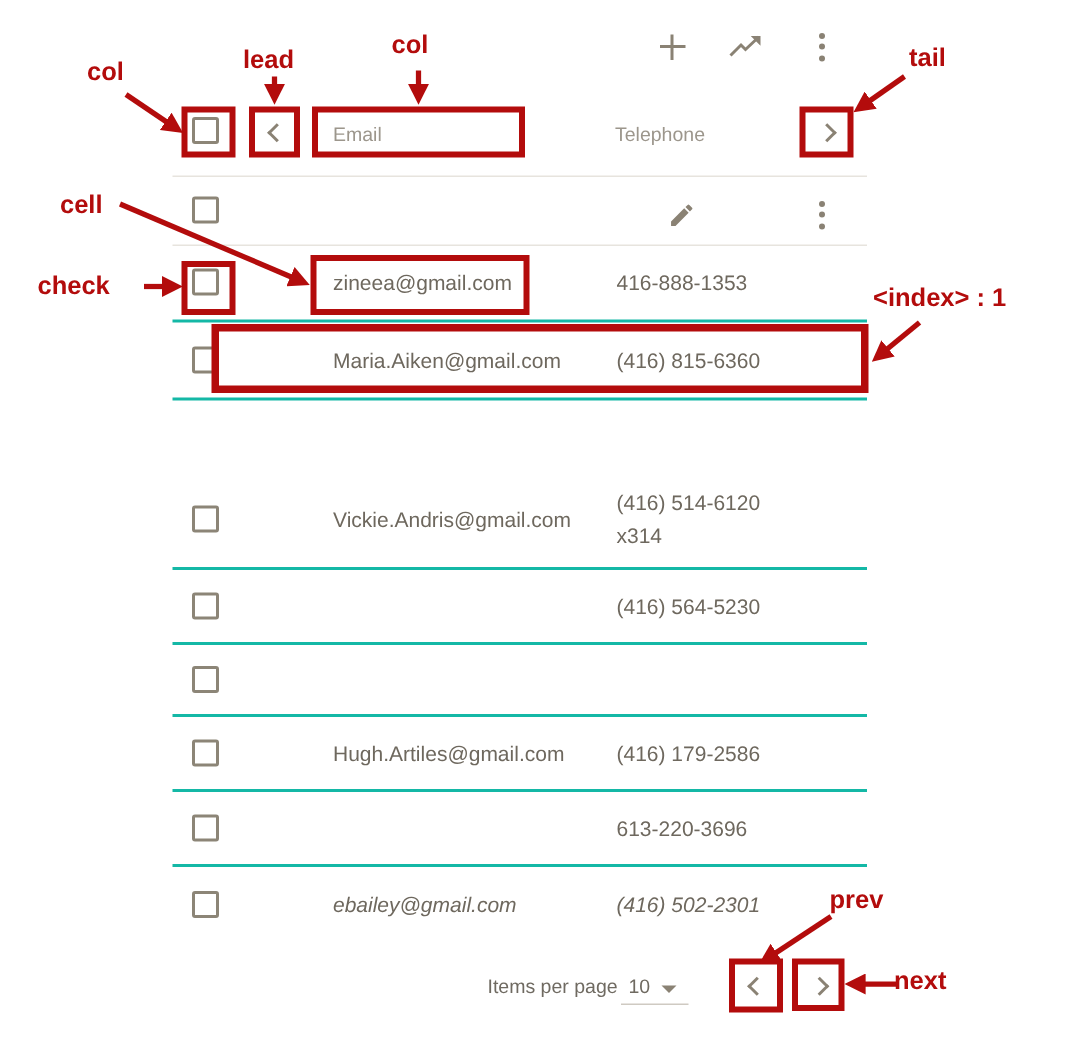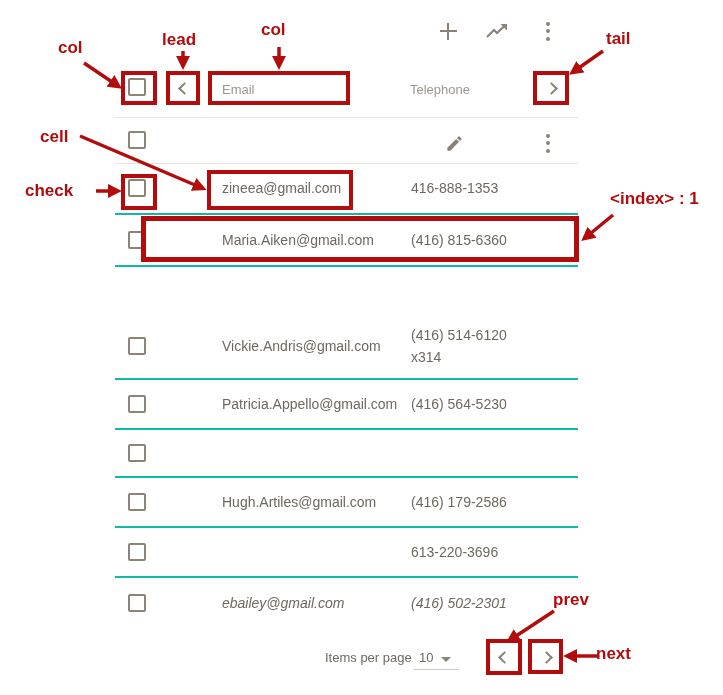--- a/index.html
+++ b/index.html
@@ -99,21 +99,20 @@
   <div class="row with-border" style="top:313px; height:67px;">
     <span class="cb checkbox"></span>
     <span class="email">Vickie.Andris@gmail.com</span>
     <span class="phone">
         <div>(416) 514-6120</div>
         <div>x314</div>
       </span>
   </div>
   <div class="row with-border" style="top:380px; height:50px;">
     <span class="cb checkbox"></span>
-    <span class="email">Patricia.Appello@gmail.com</span>
     <span class="phone">(416) 564-5230</span>
   </div>
   <div class="row with-border" style="top:430px; height:48px;">
     <span class="cb checkbox"></span>
     <span class="email"></span>
     <span class="phone"></span>
   </div>
   <div class="row with-border" style="top:478px; height:50px;">
     <span class="cb checkbox"></span>
     <span class="email">Hugh.Artiles@gmail.com</span>
@@ -150,21 +149,21 @@
   <div class="ann-box thick" style="left:141px; top:216px; width:438px; height:46px;"></div>
   <div class="ann-box" style="left:486px; top:639px; width:36px;  height:36px;"></div>
   <div class="ann-box" style="left:528px; top:639px; width:35px;  height:35px;"></div>
 
   <span class="ann-label" style="left:58px;  top:38px;">col</span>
   <span class="ann-label" style="left:162px; top:30px;">lead</span>
   <span class="ann-label" style="left:261px; top:20px;">col</span>
   <span class="ann-label" style="left:606px; top:29px;">tail</span>
   <span class="ann-label" style="left:40px;  top:127px;">cell</span>
   <span class="ann-label" style="left:25px;  top:181px;">check</span>
-  <span class="ann-label" style="left:582px; top:189px;margin-left:28px;">&lt;index&gt; : 1</span>
+  <span class="ann-label" style="left:582px; top:189px;">&lt;index&gt; : 1</span>
   <span class="ann-label" style="left:553px; top:590px;">prev</span>
   <span class="ann-label" style="left:596px; top:644px;">next</span>
 
   <svg class="overlay" width="723" height="695" viewBox="0 0 723 695">
     <defs>
       <marker id="ah" markerWidth="4" markerHeight="4" refX="2.6" refY="2" orient="auto">
         <path d="M0,0 L4,2 L0,4 Z" fill="#b30c0c"></path>
       </marker>
     </defs>
     <line x1="84" y1="63" x2="118" y2="86" stroke="#b30c0c" stroke-width="3.5" marker-end="url(#ah)"></line>

